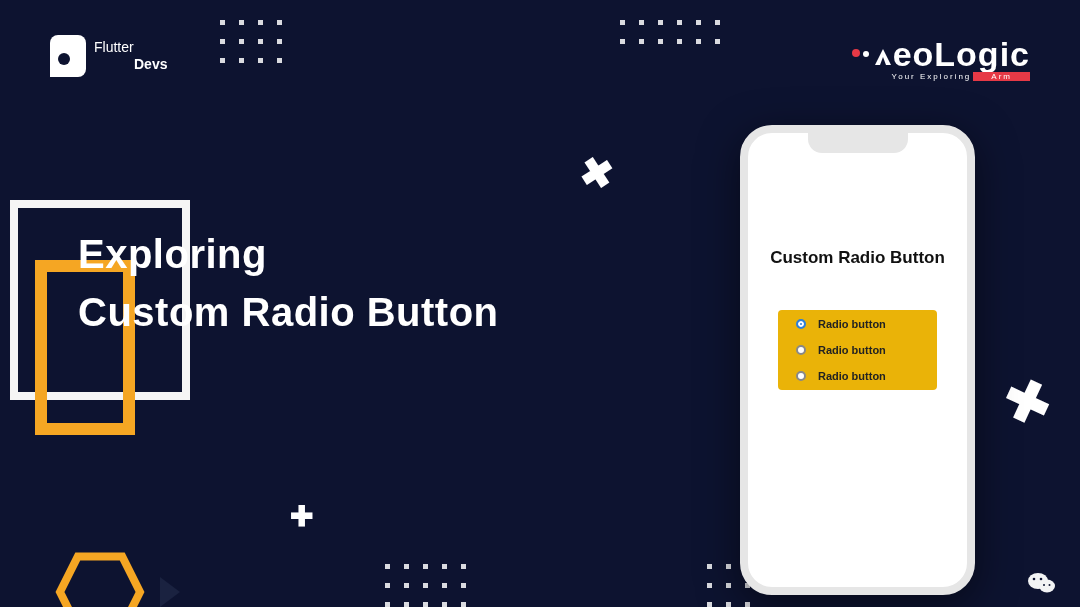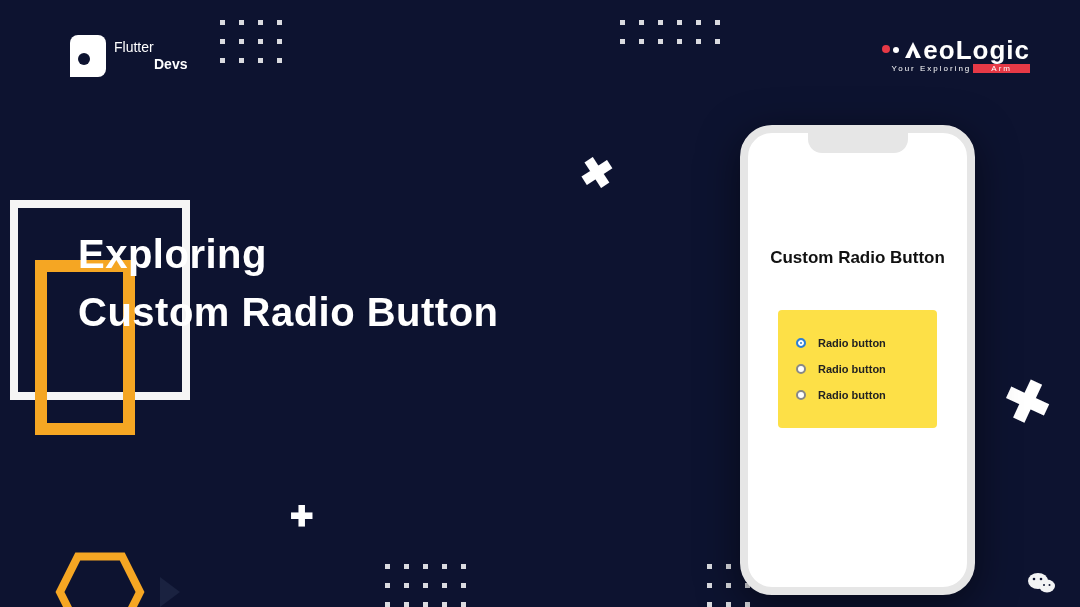--- a/index.html
+++ b/index.html
@@ -13,21 +13,20 @@
     }
     
     
     .logo-left {
       position: absolute;
       top: 35px;
       left: 50px;
       display: flex;
       align-items: center;
       gap: 8px;
-      margin-left: 20px;
     }
     .logo-left-icon {
       width: 36px;
       height: 42px;
       background: white;
       border-radius: 8px 8px 8px 0;
       position: relative;
     }
     .logo-left-icon::after {
       content: '';
@@ -66,21 +65,21 @@
       margin-bottom: 4px;
     }
     .logo-right-dots span:first-child {
       width: 8px; height: 8px; background: #e63946; border-radius: 50%;
     }
     .logo-right-dots span:last-child {
       width: 6px; height: 6px; background: white; border-radius: 50%;
     }
     .logo-right-text {
       color: white;
-      font-size: 26px;
+      font-size: 34px;
       font-weight: 700;
       letter-spacing: 1px;
     }
     .logo-right-tagline {
       color: white;
       font-size: 8px;
       letter-spacing: 2px;
       margin-top: -2px;
     }
     .logo-right-arm {
@@ -211,24 +210,24 @@
       border-radius: 0 0 14px 14px;
     }
     .phone-title {
       text-align: center;
       font-weight: 700;
       font-size: 17px;
       color: #111;
       margin-top: 115px;
     }
     .radio-panel {
-      background: #fde047;
+      background: #eab308;
       margin: 42px 30px 0;
       border-radius: 4px;
-      padding: 20px 14px;
+      padding: 1px 14px;
     }
     .radio-item {
       display: flex;
       align-items: center;
       gap: 12px;
       padding: 7px 4px;
       font-size: 11px;
       font-weight: 700;
       color: #222;
     }

